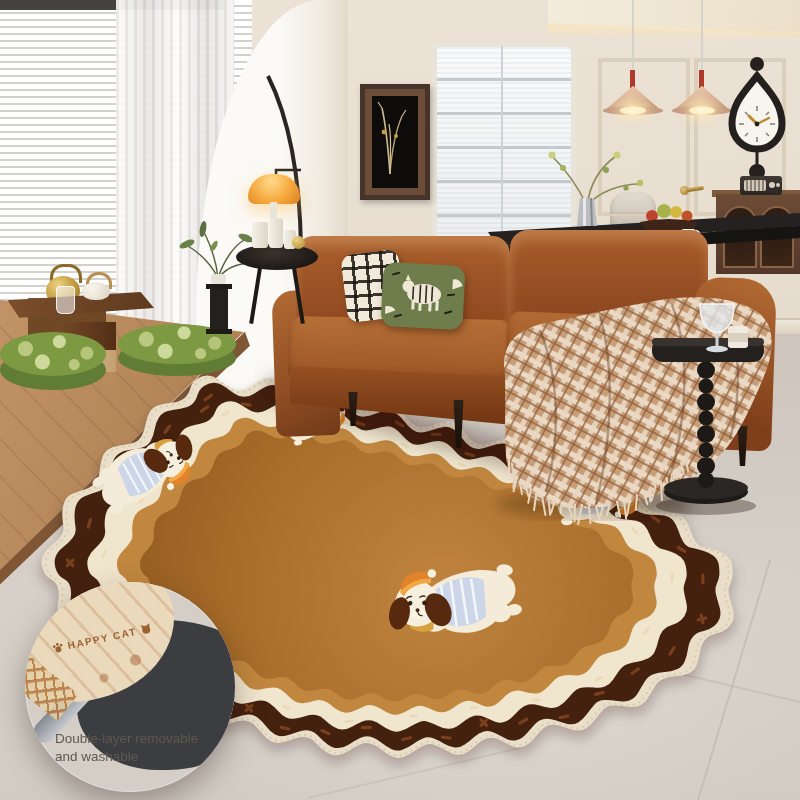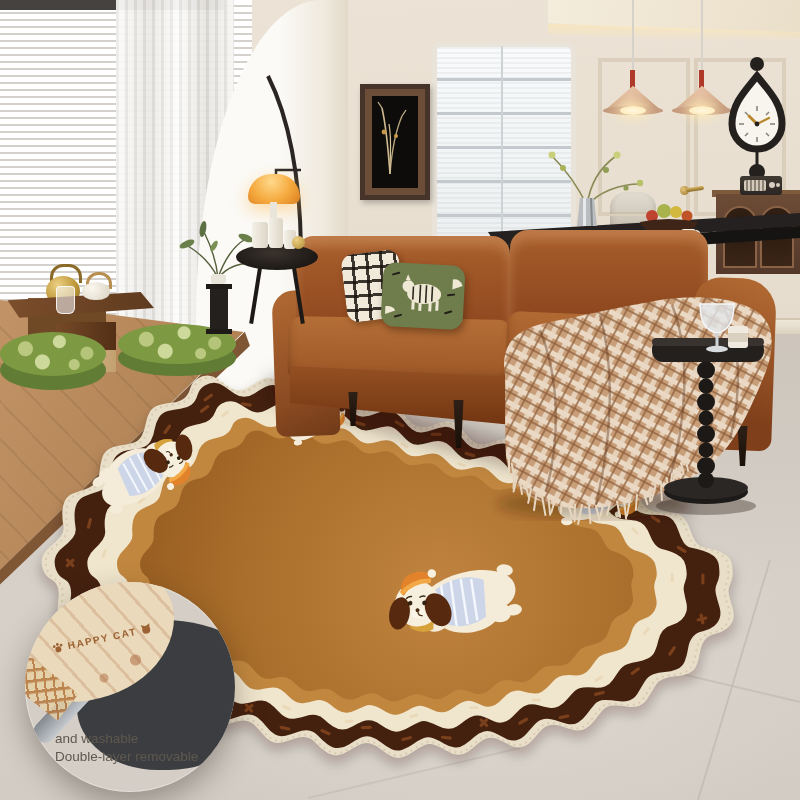--- a/index.html
+++ b/index.html
@@ -646,17 +646,17 @@
           <circle cx="9.5" cy="4.5" r="1.4" fill="#9c6233"></circle>
       </svg>
       <span class="brand-label">HAPPY CAT</span>
       <svg width="12" height="12" viewBox="0 0 12 12">
         <circle cx="6" cy="7" r="4" fill="#9c6233"></circle>
         <polygon points="2.5,5 1.5,1.5 5,3" fill="#9c6233"></polygon>
           <polygon points="9.5,5 10.5,1.5 7,3" fill="#9c6233"></polygon>
       </svg>
     </div>
     <div class="caption">
+      <div>Double-layer removable</div>
       <div>and washable</div>
-      <div>Double-layer removable</div>
     </div>
   </div>
 </div>
 
 </body></html>

